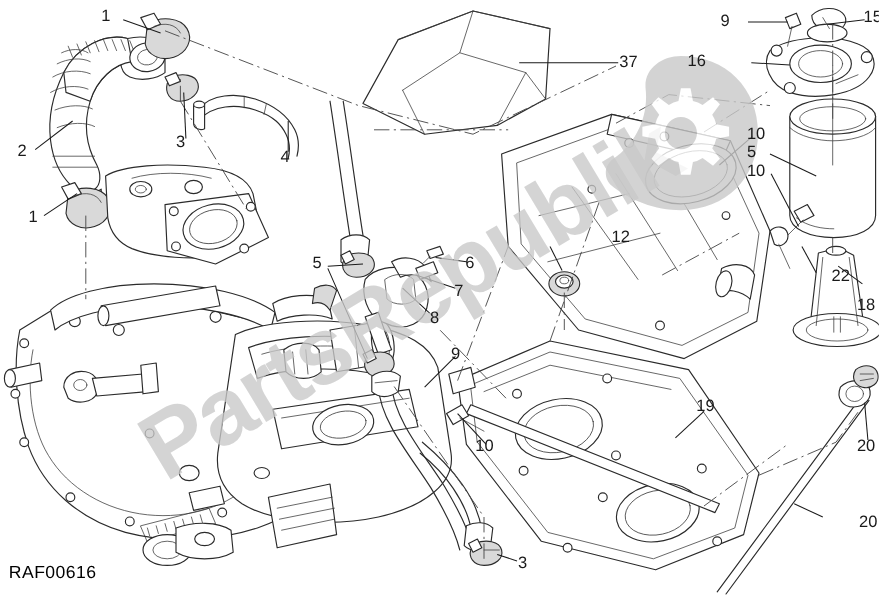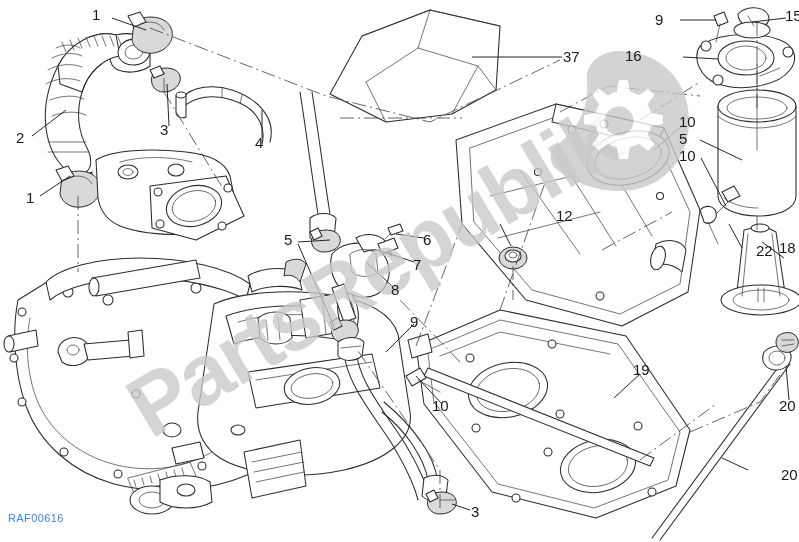--- a/index.html
+++ b/index.html
@@ -1,21 +1,21 @@
 <!DOCTYPE html>
 <html><head>
 <meta charset="utf-8">
 <title>Parts Diagram</title>
 <style>
   html,body{margin:0;padding:0;background:#ffffff;}
   body{font-family:"Liberation Sans",sans-serif;}
   #stage{position:relative;width:799px;height:542px;background:#ffffff;overflow:hidden;}
   #art{position:absolute;left:0;top:0;width:799px;height:542px;}
   .callout{position:absolute;font-family:"Liberation Sans",sans-serif;font-size:15px;color:#1a1a1a;line-height:1;white-space:nowrap;}
-  #code{position:absolute;left:8px;top:512px;font-family:"Liberation Sans",sans-serif;font-size:11px;color:#3b82f6;letter-spacing:0.4px;}
+  #code{position:absolute;left:8px;top:512px;font-family:"Liberation Sans",sans-serif;font-size:16px;color:#000000;letter-spacing:0.4px;}
   .wm{position:absolute;pointer-events:none;}
   #wm-text{left:110px;top:372px;transform:rotate(-31deg);transform-origin:0 0;
     font-family:"Liberation Sans",sans-serif;font-weight:bold;font-size:86px;
     color:#c9c9c9;opacity:.78;letter-spacing:-2px;white-space:nowrap;}
   #wm-logo{left:546px;top:48px;width:146px;height:146px;opacity:.80;}
 </style>
 </head>
 <body>
 
 <div id="stage">
@@ -448,21 +448,21 @@
   <div class="callout" style="left:160px;top:122px;">3</div>
   <div class="callout" style="left:255px;top:135px;">4</div>
   <div class="callout" style="left:563px;top:49px;">37</div>
   <div class="callout" style="left:655px;top:12px;">9</div>
   <div class="callout" style="left:785px;top:8px;">15</div>
   <div class="callout" style="left:625px;top:48px;">16</div>
   <div class="callout" style="left:679px;top:114px;">10</div>
   <div class="callout" style="left:679px;top:131px;">5</div>
   <div class="callout" style="left:679px;top:148px;">10</div>
   <div class="callout" style="left:736px;top:243px;margin-left:20px;">22</div>
-  <div class="callout" style="left:779px;top:240px;">18</div>
+  <div class="callout" style="left:779px;top:270px;">18</div>
   <div class="callout" style="left:779px;top:398px;">20</div>
   <div class="callout" style="left:781px;top:467px;">20</div>
   <div class="callout" style="left:518px;top:208px;margin-left:38px;">12</div>
   <div class="callout" style="left:284px;top:232px;">5</div>
   <div class="callout" style="left:423px;top:232px;">6</div>
   <div class="callout" style="left:413px;top:257px;">7</div>
   <div class="callout" style="left:391px;top:282px;">8</div>
   <div class="callout" style="left:410px;top:314px;">9</div>
   <div class="callout" style="left:633px;top:362px;">19</div>
   <div class="callout" style="left:432px;top:398px;">10</div>

